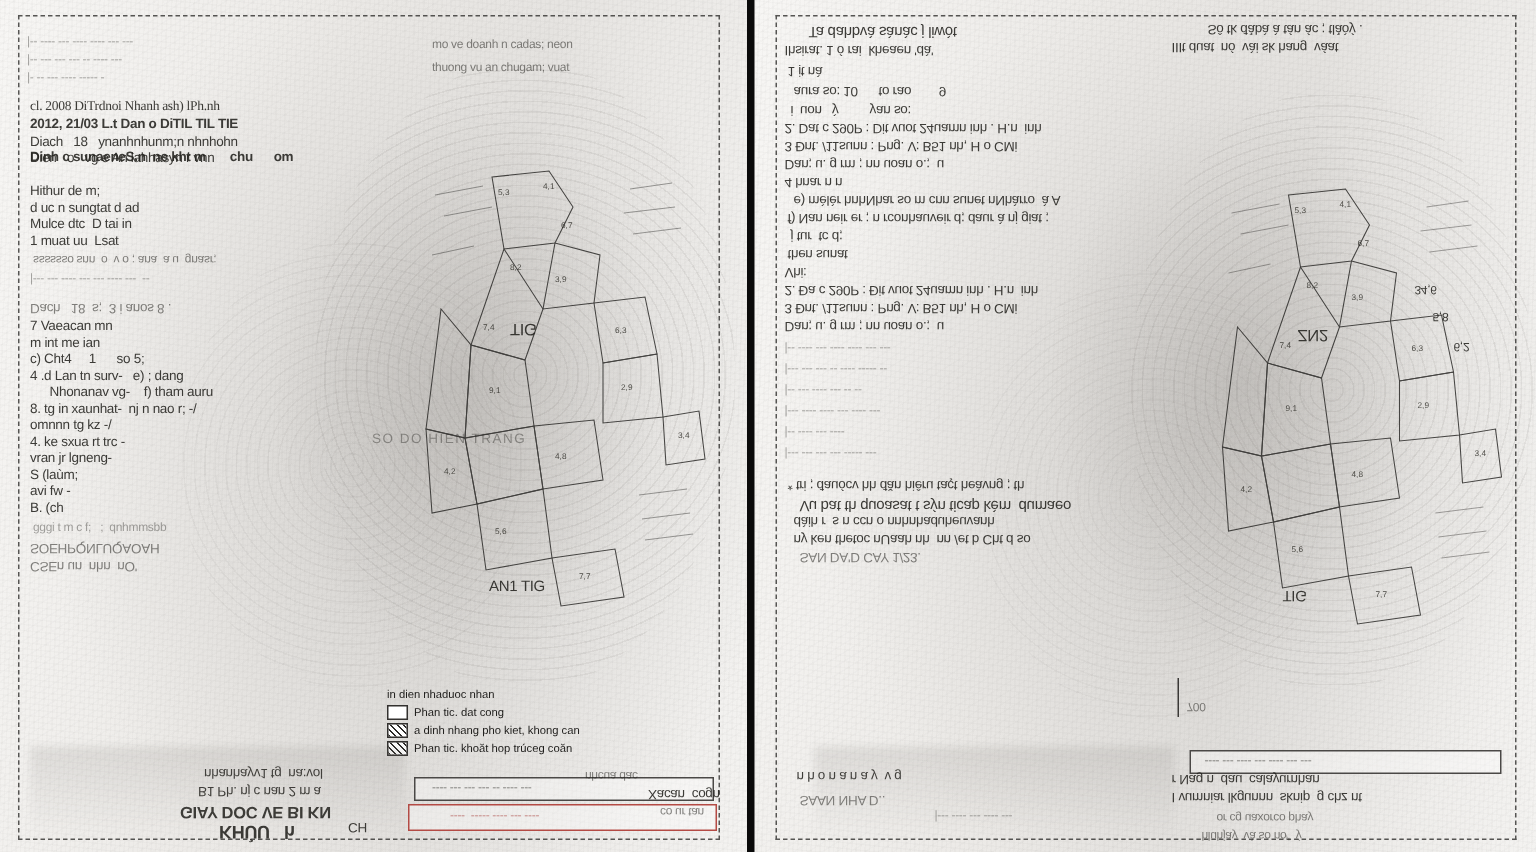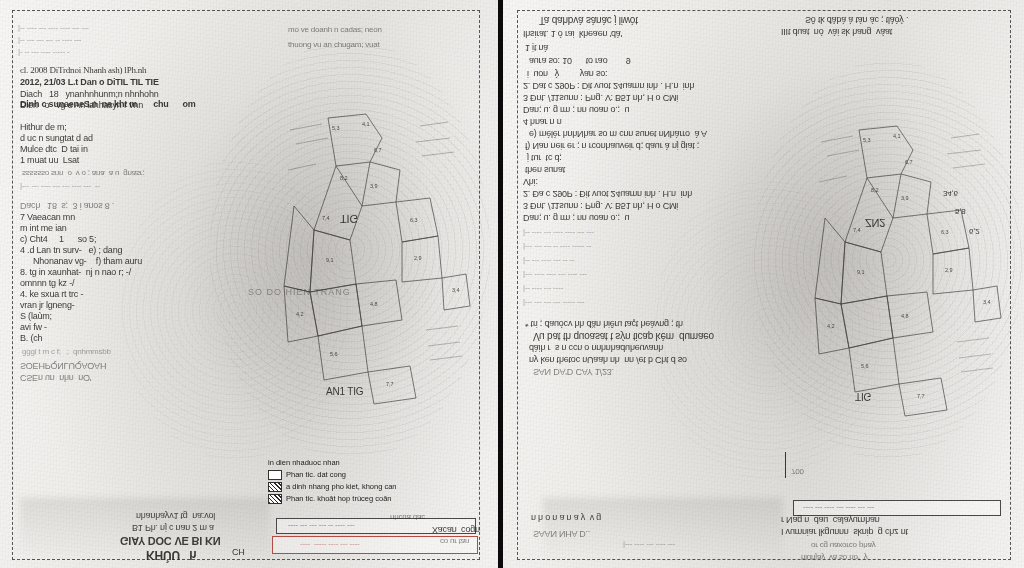--- a/index.html
+++ b/index.html
@@ -229,21 +229,21 @@
           <text x="144" y="150">2,9</text>
           <text x="182" y="182">3,4</text>
           <text x="116" y="276">7,7</text>
           <text x="26" y="206">4,2</text>
         </g>
       </svg>
     </div>
     <div class="txt t11 flip" style="left:340px; top:212px;">TIG</div>
     <div class="txt t10" style="left:326px; top:387px;">AN1 TIG</div>
 
-    <div class="legend" style="left:268px; top:458px; width:200px;">
+    <div class="legend" style="left:258px; top:458px; width:200px;">
       <div class="row">
         <span>in dien nhaduoc nhan</span>
       </div>
       <div class="row">
         <span class="sw"></span>
         <span>Phan tic. dat cong</span>
       </div>
       <div class="row">
         <span class="sw hatch"></span>
         <span>a dinh nhang pho kiet, khong can</span>

